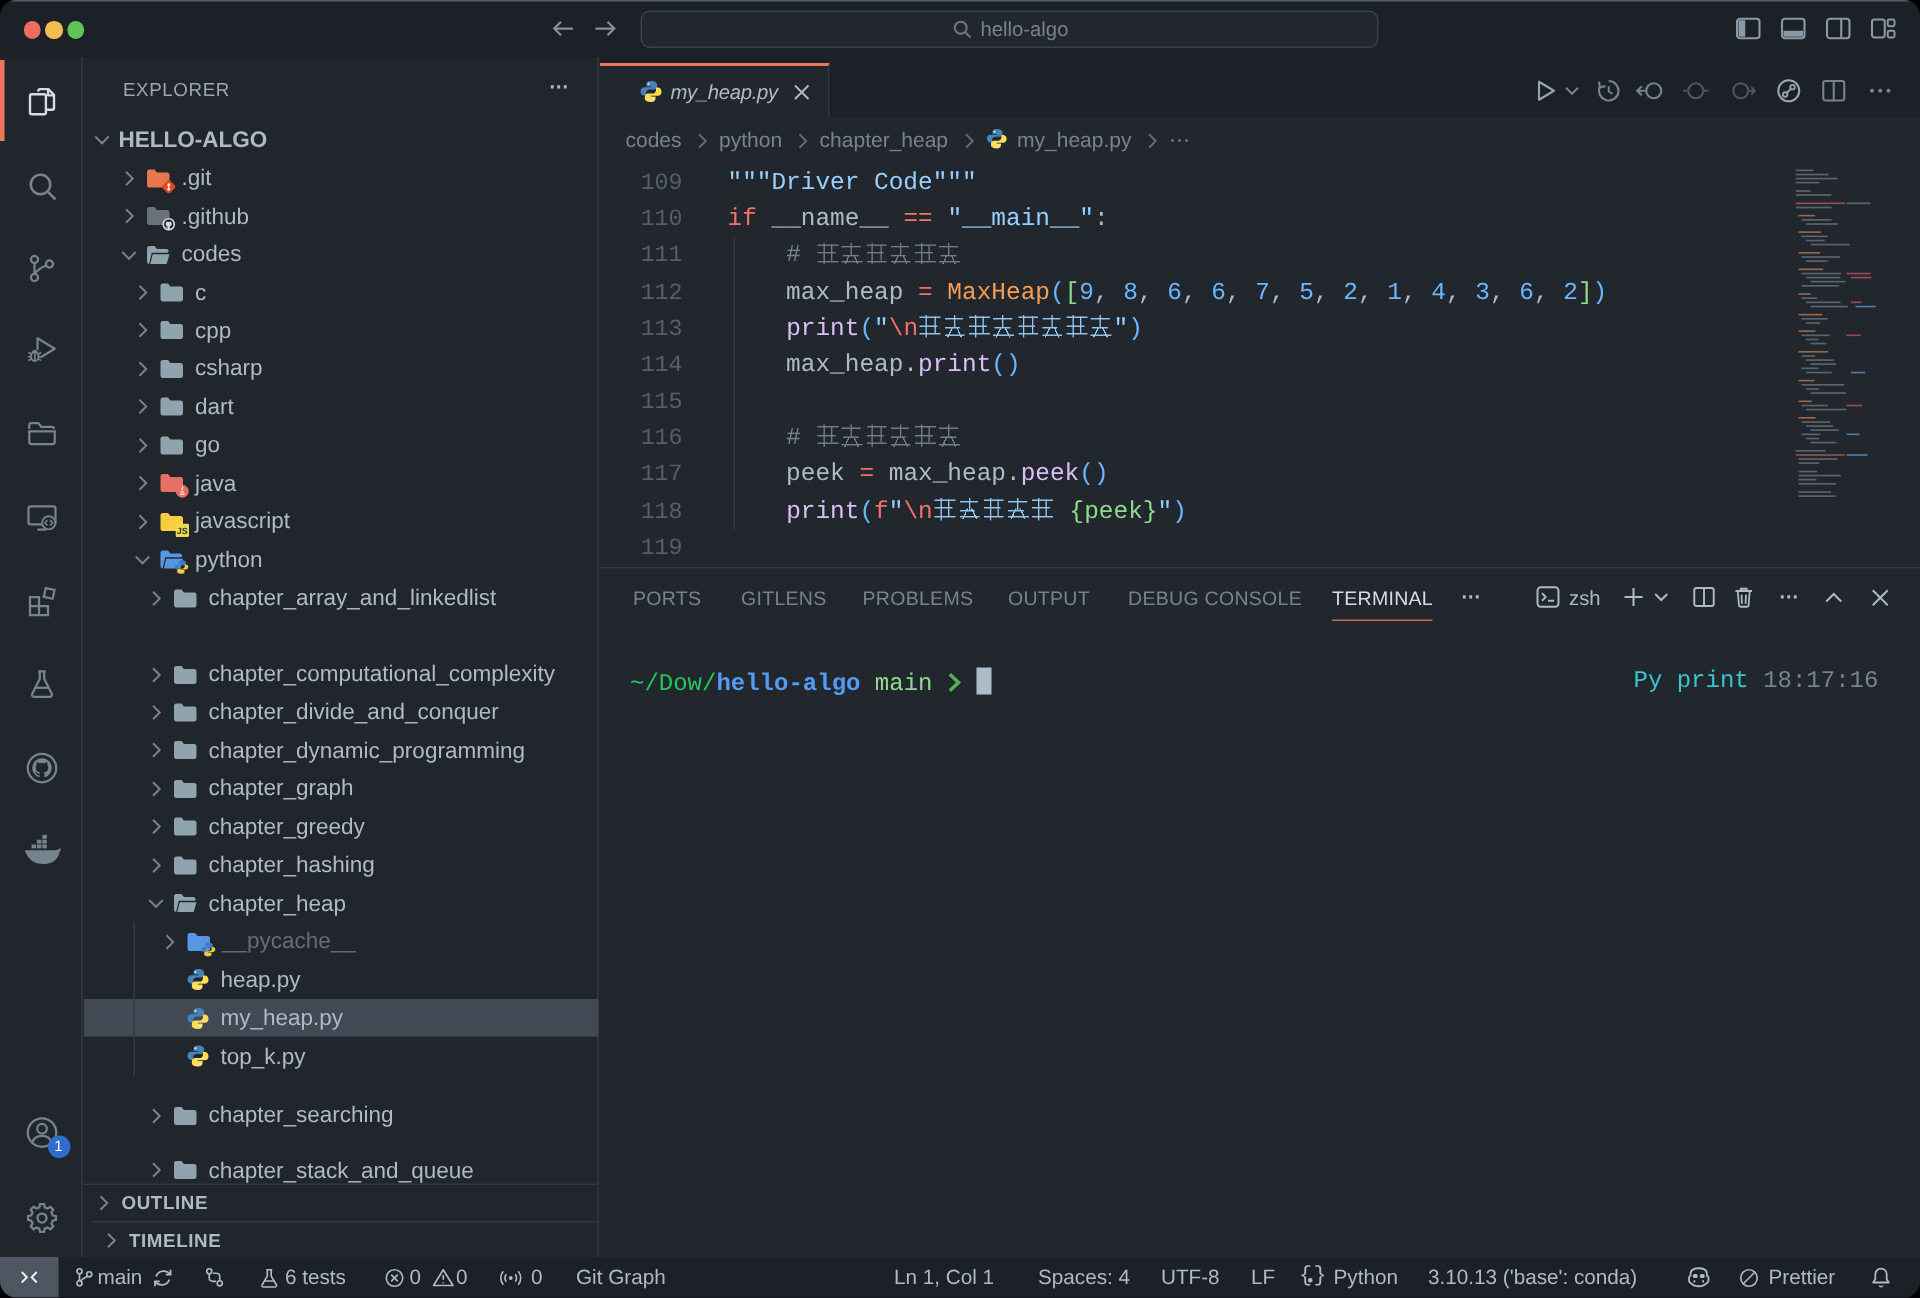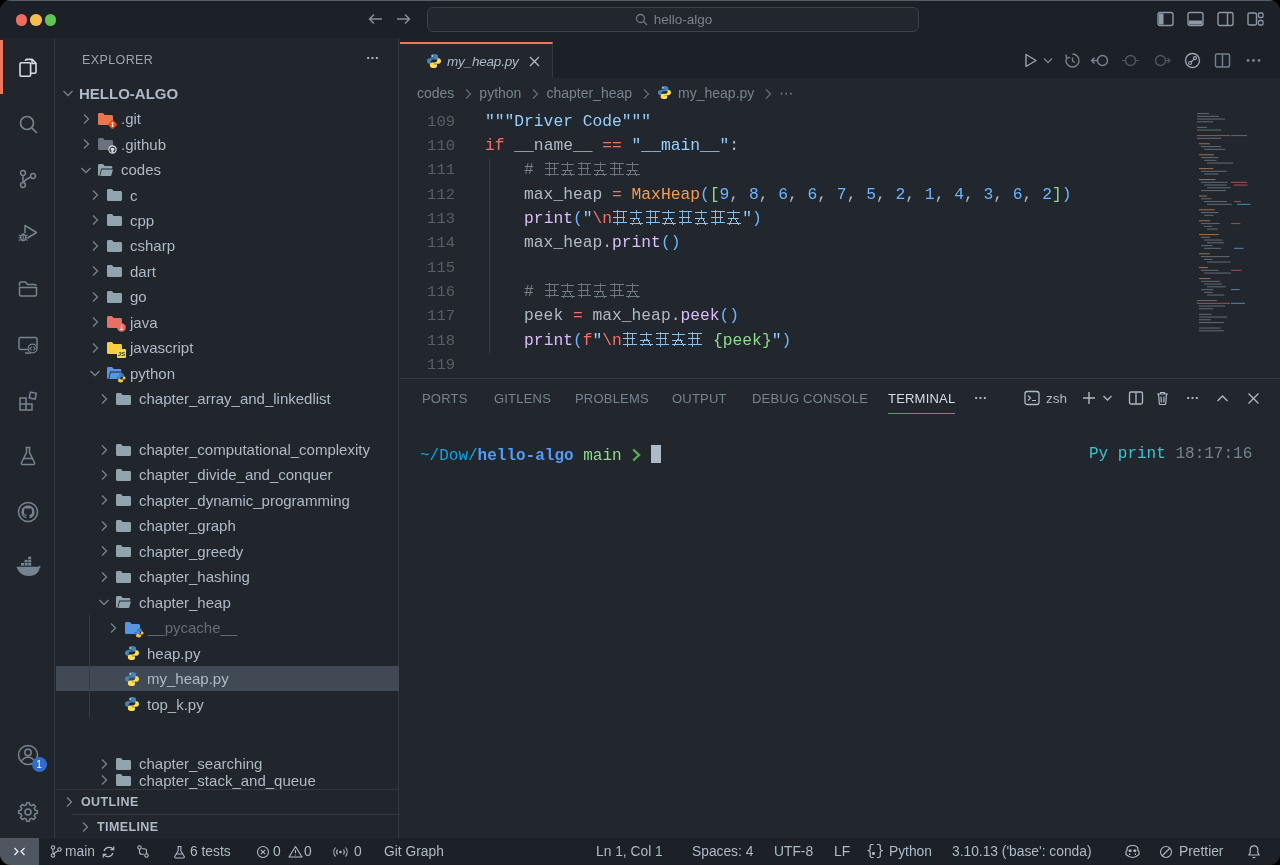--- a/index.html
+++ b/index.html
@@ -548,21 +548,21 @@
             <g transform="scale(1.0)">
 <path d="M7.9 1 C5.9 1 5 1.9 5 3.3 V4.7 h3.1 v.5 H3.4 C2 5.2 1 6.3 1 7.9 c0 1.6 1 2.8 2.4 2.8 h1.3 V8.9 c0-1.3 1.1-2.3 2.4-2.3 h2.9 c1.2 0 2.1-.9 2.1-2.1 V3.3 C12.1 1.9 10.5 1 7.9 1 Z" fill="#4584b6"></path>
 <circle cx="6.3" cy="2.9" r=".75" fill="#dfe8ef"></circle>
 <path d="M8.1 15 c2 0 2.9-.9 2.9-2.3 V11.3 H7.9 v-.5 h4.7 C14 10.8 15 9.7 15 8.1 c0-1.6-1-2.8-2.4-2.8 h-1.3 V7.1 c0 1.3-1.1 2.3-2.4 2.3 H6 c-1.2 0-2.1.9-2.1 2.1 v1.2 C3.9 14.1 5.5 15 8.1 15 Z" fill="#ffde57"></path>
 <circle cx="9.7" cy="13.1" r=".75" fill="#dfe8ef"></circle>
             </g>
           </svg>
         </span>
         <span>top_k.py</span>
       </div>
-      <div class="trow" style="top:713px;padding-left:40px">
+      <div class="trow" style="top:693px;padding-left:40px">
         <span class="chev" style="margin-right:3px">
           <svg width="16" height="16" viewBox="0 0 16 16" style="">
             <path d="M6 3.5 L10.5 8 L6 12.5" fill="none" stroke="currentColor" stroke-width="1.3"></path>
           </svg>
         </span>
         <span style="margin-right:7px;display:flex">
           <svg width="17" height="14" viewBox="0 0 17 14" style="">
             <path d="M1 2.5 C1 1.7 1.6 1 2.4 1 H6 l1.6 2 H14.6 C15.4 3 16 3.7 16 4.5 V11.5 C16 12.3 15.4 13 14.6 13 H2.4 C1.6 13 1 12.3 1 11.5 Z" fill="#90a4ae"></path>
           </svg>
         </span>
@@ -583,21 +583,21 @@
       </div>
       <div class="abs" style="left:33px;top:576.9499999999999px;width:1px;height:101.80000000000007px;background:#333b44"></div>
       <div class="abs" style="left:0;top:750.5px;width:343px;height:25px;border-top:1px solid #32383f;display:flex;align-items:center">
         <span class="chev" style="margin:0 4px 0 5px">
           <svg width="16" height="16" viewBox="0 0 16 16" style="">
             <path d="M6 3.5 L10.5 8 L6 12.5" fill="none" stroke="currentColor" stroke-width="1.3"></path>
           </svg>
         </span>
         <span style="font-size:12.5px;letter-spacing:.4px;color:#adbac7;font-weight:bold">OUTLINE</span>
       </div>
-      <div class="abs" style="left:16px;top:775.5px;width:343px;height:25px;border-top:1px solid #32383f;display:flex;align-items:center">
+      <div class="abs" style="left:5px;top:775.5px;width:343px;height:25px;border-top:1px solid #32383f;display:flex;align-items:center">
         <span class="chev" style="margin:0 4px 0 5px">
           <svg width="16" height="16" viewBox="0 0 16 16" style="">
             <path d="M6 3.5 L10.5 8 L6 12.5" fill="none" stroke="currentColor" stroke-width="1.3"></path>
           </svg>
         </span>
         <span style="font-size:12.5px;letter-spacing:.4px;color:#adbac7;font-weight:bold">TIMELINE</span>
       </div>
     </div>
     <div id="tabsbar">
       <div id="tab1">
@@ -842,21 +842,21 @@
       <span class="abs" style="left:816px;top:14px;color:#adbac7">
         <svg width="13" height="11" viewBox="0 0 13 11" style="">
           <path d="M1.5 8 L6.5 3 L11.5 8" fill="none" stroke="currentColor" stroke-width="1.4"></path>
         </svg>
       </span>
       <span class="abs" style="left:847px;top:13px;color:#adbac7">
         <svg width="13" height="13" viewBox="0 0 13 13" style="">
           <path d="M1.5 1.5 L11.5 11.5 M11.5 1.5 L1.5 11.5" fill="none" stroke="currentColor" stroke-width="1.3"></path>
         </svg>
       </span>
-      <div class="abs term" style="left:20px;top:66px"><span style="color:#0ea5e9">~/Dow/</span><span style="color:#539bf5;font-weight:bold">hello-algo</span> <span style="color:#8ddb8c">main</span> <svg width="10" height="16" viewBox="0 0 10 16" style="display:inline-block;vertical-align:-2.5px">
+      <div class="abs term" style="left:20px;top:66px"><span style="color:#22c55e">~/Dow/</span><span style="color:#539bf5;font-weight:bold">hello-algo</span> <span style="color:#8ddb8c">main</span> <svg width="10" height="16" viewBox="0 0 10 16" style="display:inline-block;vertical-align:-2.5px">
           <path d="M2.2 2.5 L8 8 L2.2 13.5" fill="none" stroke="#57ab5a" stroke-width="2.4"></path>
         </svg> <span style="display:inline-block;width:10px;height:18px;background:#adbac7;vertical-align:-3px"></span></div>
       <div class="abs term" style="left:689px;top:66px"><span style="color:#39c5cf">Py print</span> <span style="color:#768390">18:17:16</span></div>
     </div>
     <div id="statusbar">
       <div class="abs" style="left:0;top:0;width:39px;height:27px;background:#4d5661;color:#fff;display:flex;align-items:center;justify-content:center">
         <svg width="15" height="13" viewBox="0 0 15 13" style="">
           <path d="M2.5 3 L5.9 6.5 L2.5 10 M12.5 3 L9.1 6.5 L12.5 10" fill="none" stroke="#f0f3f6" stroke-width="1.25"></path>
         </svg>
       </div>

